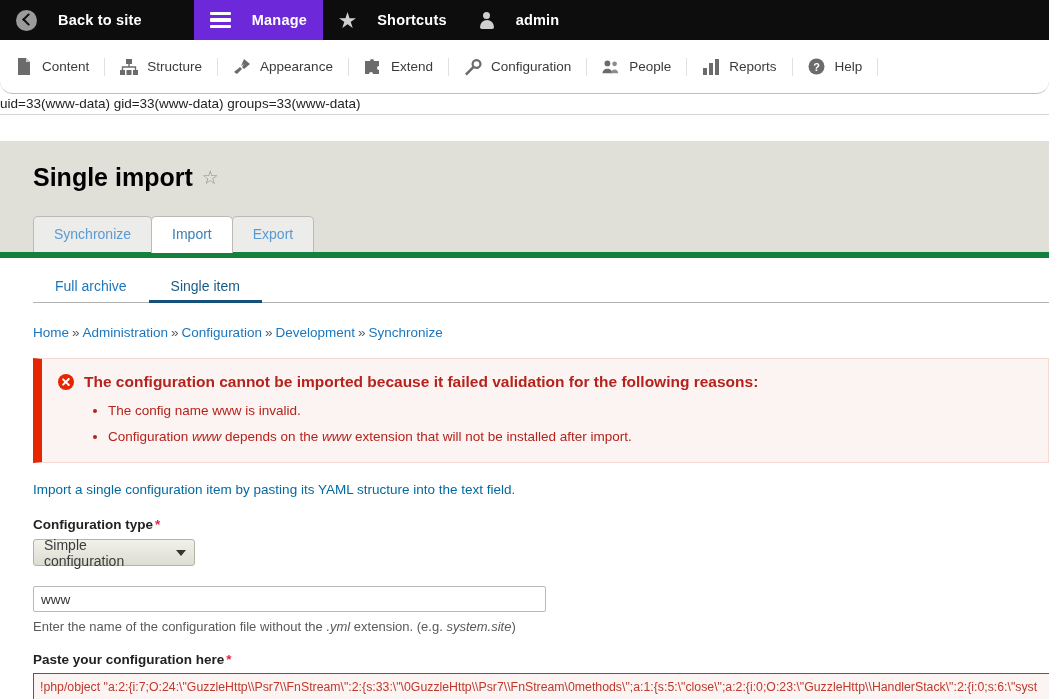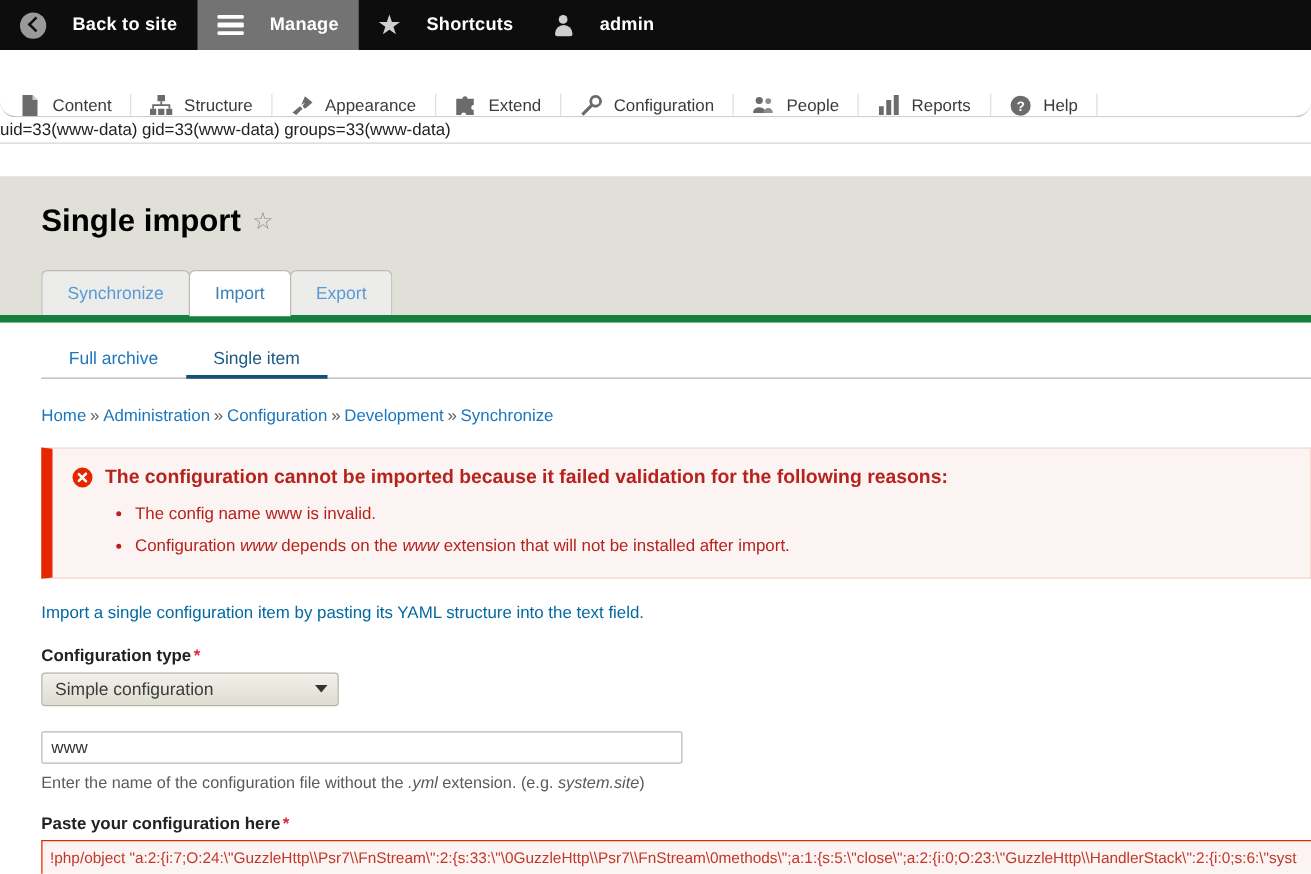--- a/index.html
+++ b/index.html
@@ -25,21 +25,21 @@
     align-items: center;
     gap: 21px;
     padding: 0 16px;
     color: #fff;
     font-weight: bold;
     font-size: 14.5px;
     letter-spacing: .2px;
     cursor: pointer;
     user-select: none;
   }
-  .tb-item.active { background: #737373; }
+  .tb-item.active { background: #6d28d9; margin-left: 36px; }
   .tb-icon { display: flex; align-items: center; justify-content: center; }
 
   
   .ico-back {
     width: 21px; height: 21px; border-radius: 50%;
     background: #9a9a9a; position: relative;
   }
   .ico-back::after {
     content: ""; position: absolute;
     left: 8px; top: 5.5px;
@@ -63,21 +63,21 @@
     content: ""; position: absolute; left: 1px; top: 9px;
     width: 14px; height: 9px; border-radius: 7px 7px 2px 2px; background: #cfcfcf;
   }
 
   
   .adminbar {
     height: 54px;
     background: #fff;
     border-bottom: 1px solid #bfbfbf;
     display: flex;
-    align-items: flex-end;
+    align-items: center;
     border-radius: 13px;
   }
   .am-item {
     display: flex;
     align-items: center;
     gap: 9px;
     padding: 0 15px;
     border-right: 1px solid #e0e0e0;
     color: #3b3b3b;
     font-size: 13.5px;
@@ -226,21 +226,21 @@
     font-size: 13.5px;
     color: #222;
     margin: 0 0 6px 0;
   }
   .req { color: #e02443; font-weight: bold; margin-left: 2px; }
 
   .select-box {
     display: inline-flex;
     align-items: center;
     justify-content: space-between;
-    width: 238px;
+    width: 162px;
     height: 27px;
     padding: 0 8px 0 10px;
     background: linear-gradient(#f2f1ea, #ddddd2);
     border: 1px solid #b3b3a8;
     border-radius: 3px;
     font-size: 14px;
     color: #3b3b3b;
     cursor: pointer;
     margin-bottom: 20px;
   }

